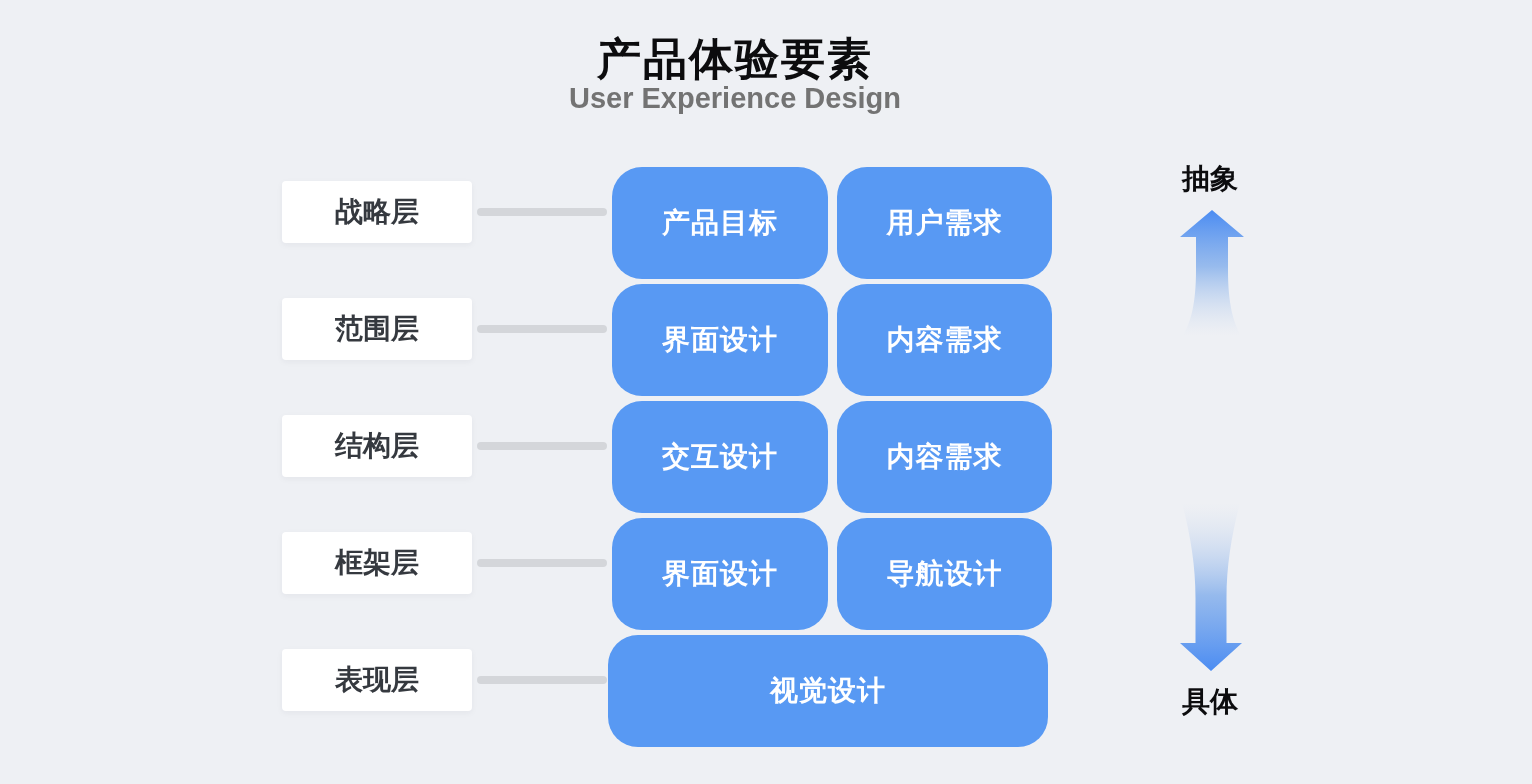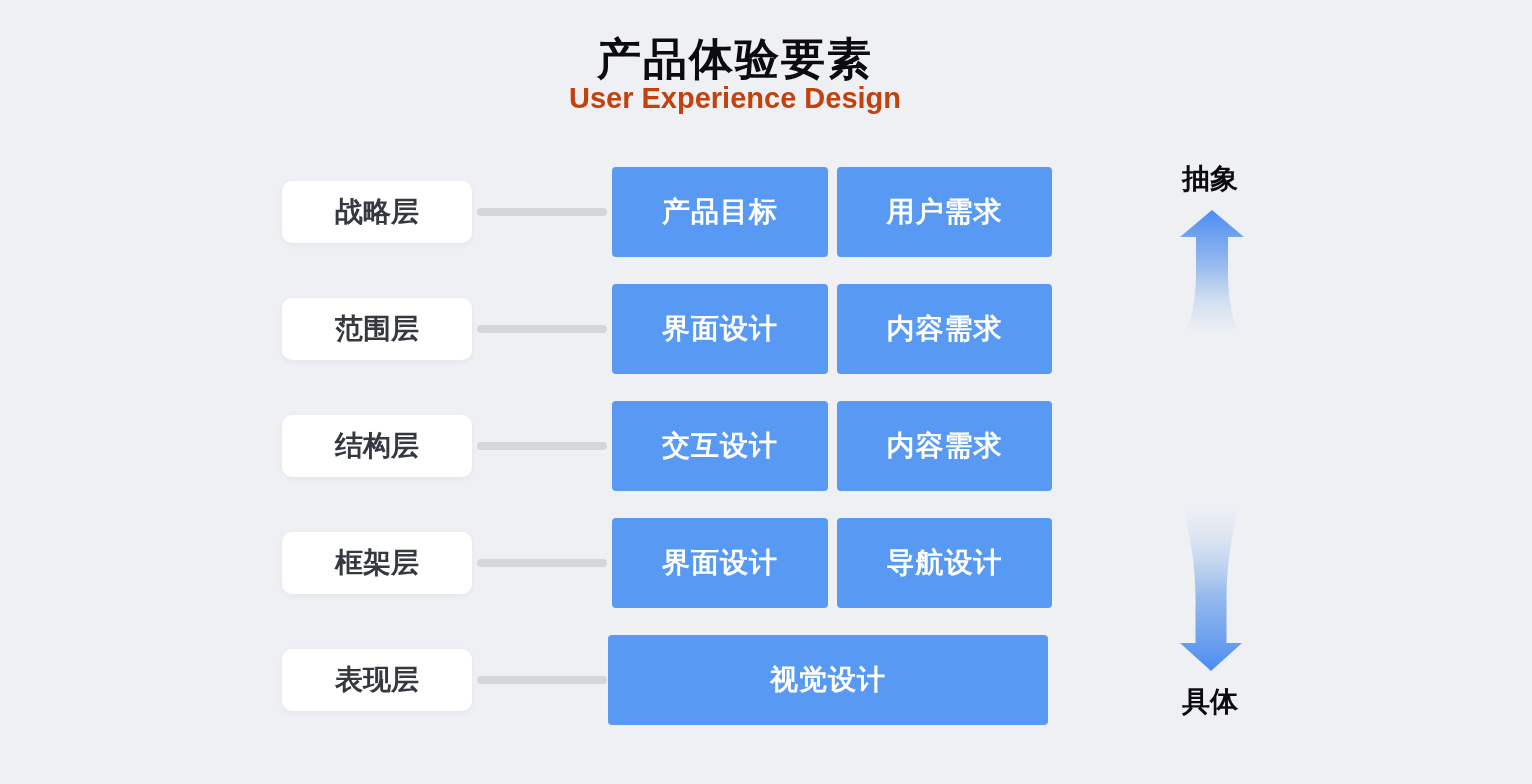--- a/index.html
+++ b/index.html
@@ -11,39 +11,39 @@
   }
   .stage { position: relative; width: 1532px; height: 784px; }
 
   .title {
     position: absolute; top: 30px; left: 735px; transform: translateX(-50%);
     font-size: 44px; font-weight: 800; color: #0c0c0e;
     letter-spacing: 2px; white-space: nowrap;
   }
   .subtitle {
     position: absolute; top: 82px; left: 735px; transform: translateX(-50%);
-    font-size: 29px; font-weight: 700; color: #c2410c; white-space: nowrap;
+    font-size: 29px; font-weight: 700; color: #737373; white-space: nowrap;
   }
 
   .row { position: absolute; left: 0; width: 1100px; height: 0; }
 
   .layer-box {
     position: absolute; left: 282px; top: -31px; width: 190px; height: 62px;
-    background: #ffffff; border-radius: 10px;
+    background: #ffffff; border-radius: 4px;
     display: flex; align-items: center; justify-content: center;
     font-size: 28px; font-weight: 700; color: #35393f;
     box-shadow: 0 2px 6px rgba(30,40,60,0.05);
   }
   .connector {
     position: absolute; left: 477px; top: -4px; width: 130px; height: 8px;
     background: #d4d6da; border-radius: 4px;
   }
   .item {
-    position: absolute; top: -45px; height: 90px;
-    background: #5899f3; border-radius: 4px;
+    position: absolute; top: -45px; height: 112px;
+    background: #5899f3; border-radius: 30px;
     display: flex; align-items: center; justify-content: center;
     font-size: 28px; font-weight: 700; color: #ffffff;
     letter-spacing: 1px;
   }
   .item.a    { left: 612px; width: 216px; }
   .item.b    { left: 837px; width: 215px; }
   .item.wide { left: 594px; width: 440px; margin-left: 14px; }
 
   .axis-label {
     position: absolute; left: 1210px; transform: translateX(-50%);

